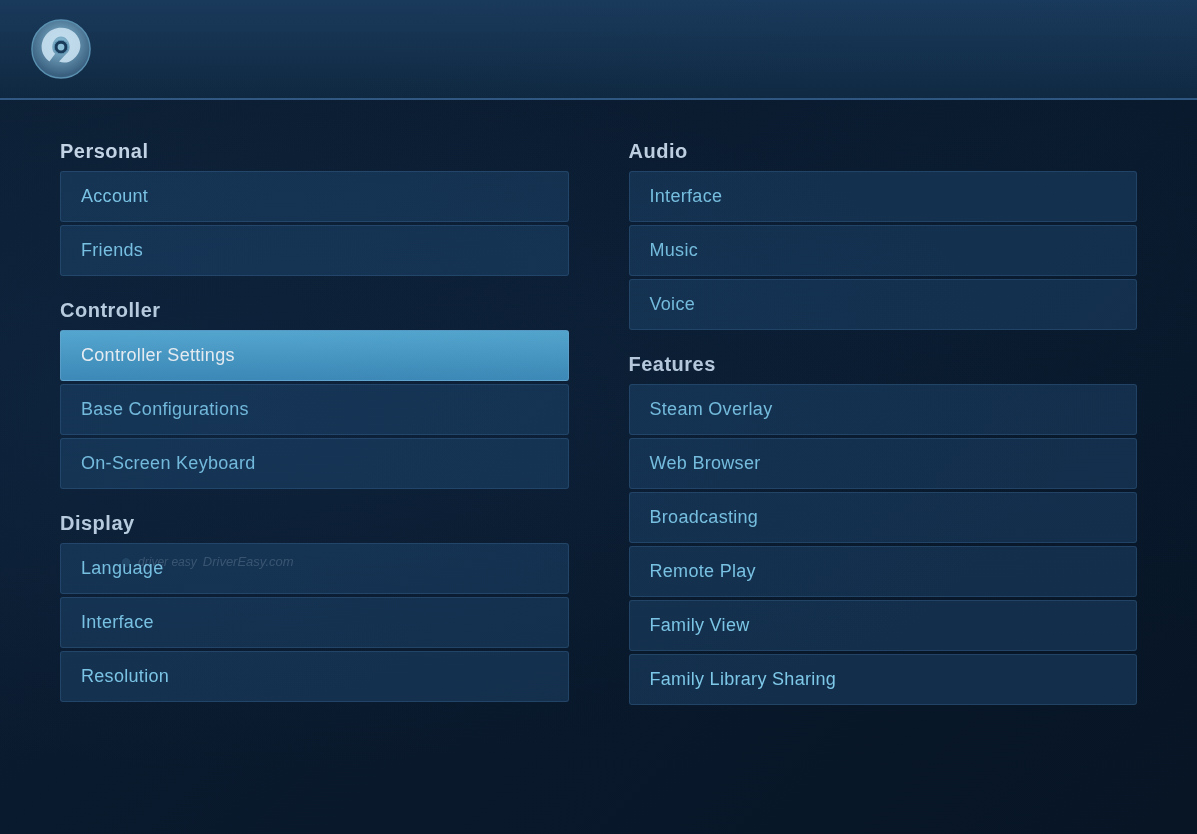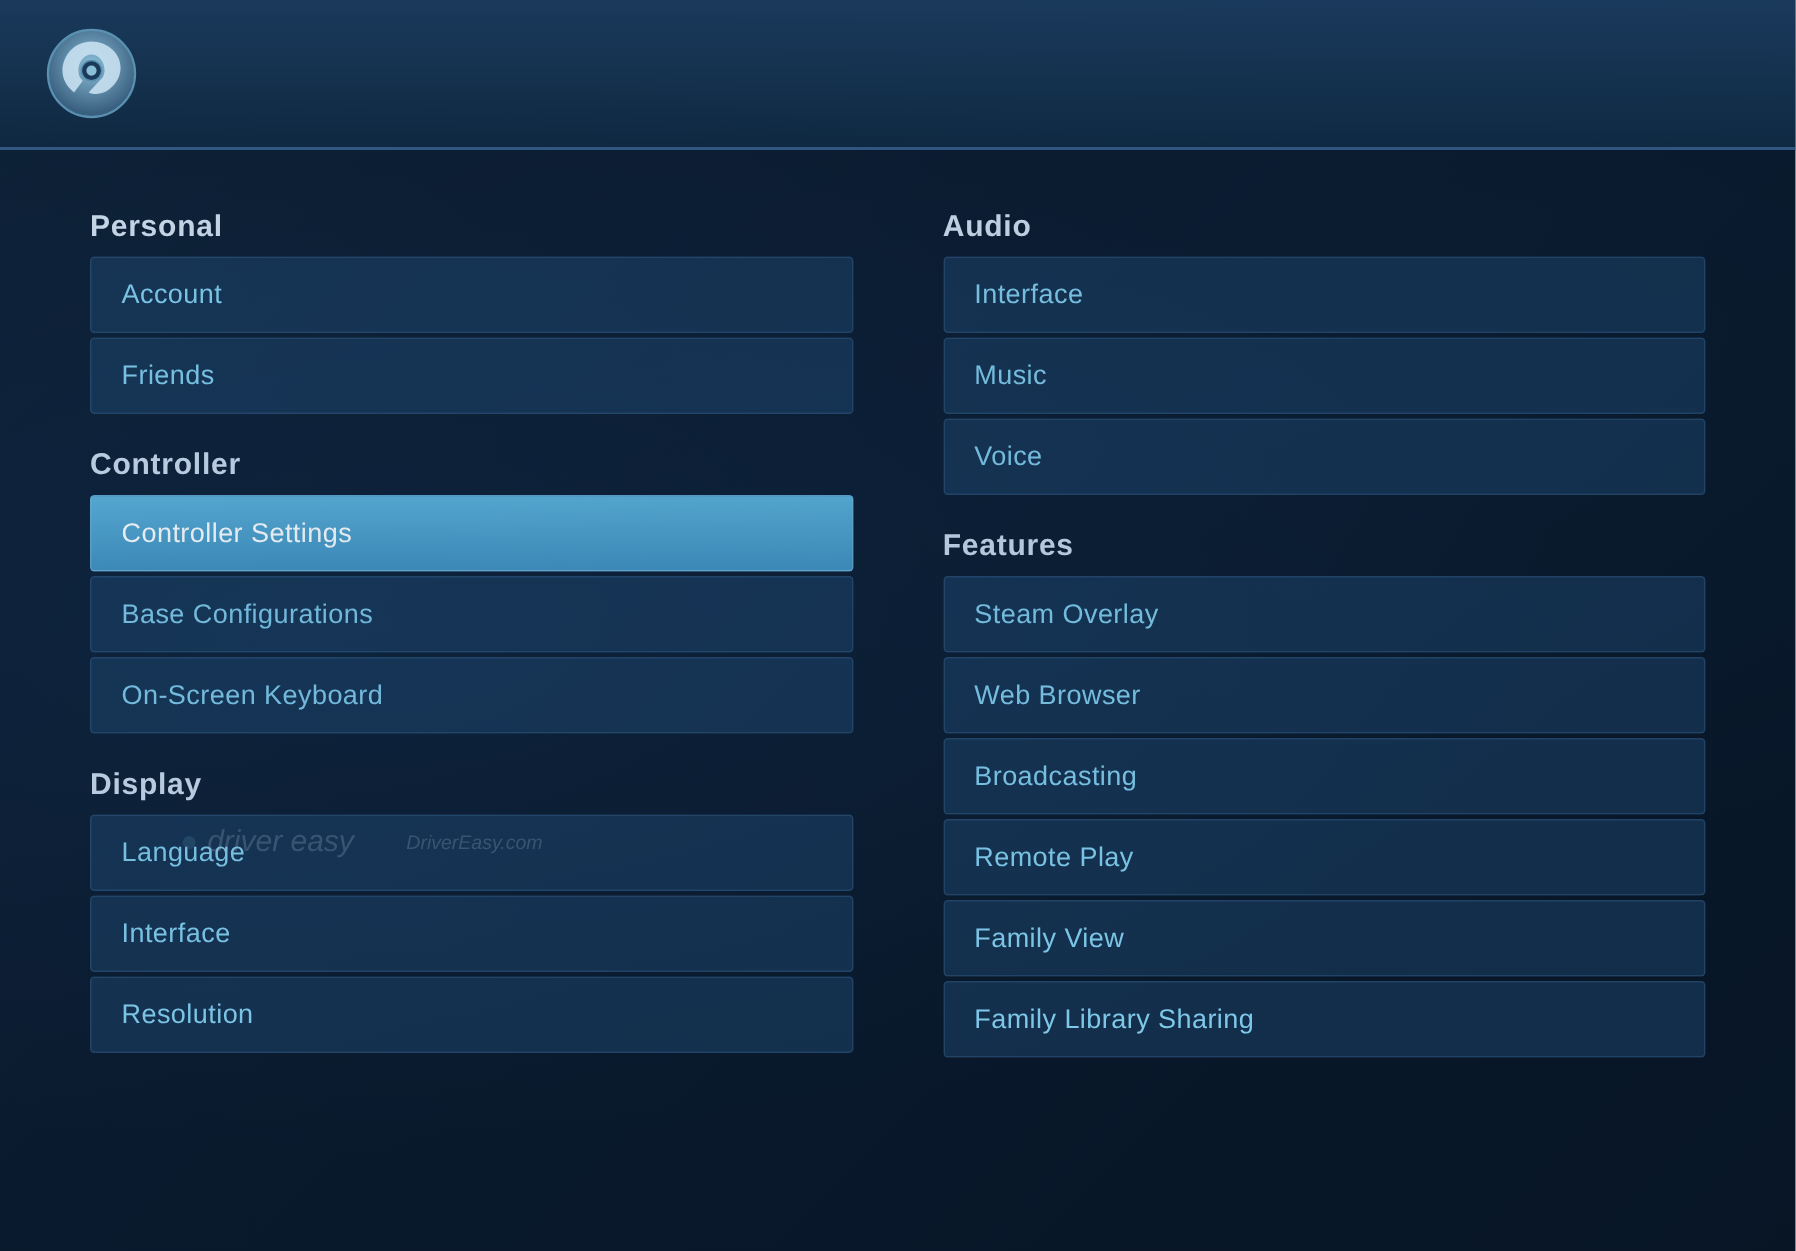--- a/index.html
+++ b/index.html
@@ -118,21 +118,21 @@
       position: absolute;
       left: 120px;
       top: 550px;
       opacity: 0.25;
       display: flex;
       align-items: center;
       gap: 6px;
     }
 
     .watermark-text {
-      font-size: 20px;
+      font-size: 12px;
       color: #a0b8cc;
       font-style: italic;
     }
   </style>
 </head>
 <body>
 
 <div class="header">
 
   <svg class="steam-logo" viewBox="0 0 64 64" xmlns="http://www.w3.org/2000/svg">
@@ -179,14 +179,14 @@
       <button class="menu-item">Remote Play</button>
       <button class="menu-item">Family View</button>
       <button class="menu-item">Family Library Sharing</button>
     </div>
 
 </div>
 
 <div class="watermark">
   <span style="color:#4a80a0; font-size:20px;">●</span>
   <span class="watermark-text">driver easy</span>
-  <span class="watermark-text" style="font-size:13px;margin-left:29px;">DriverEasy.com</span>
+  <span class="watermark-text" style="font-size:13px;">DriverEasy.com</span>
 </div>
 
 </body></html>

